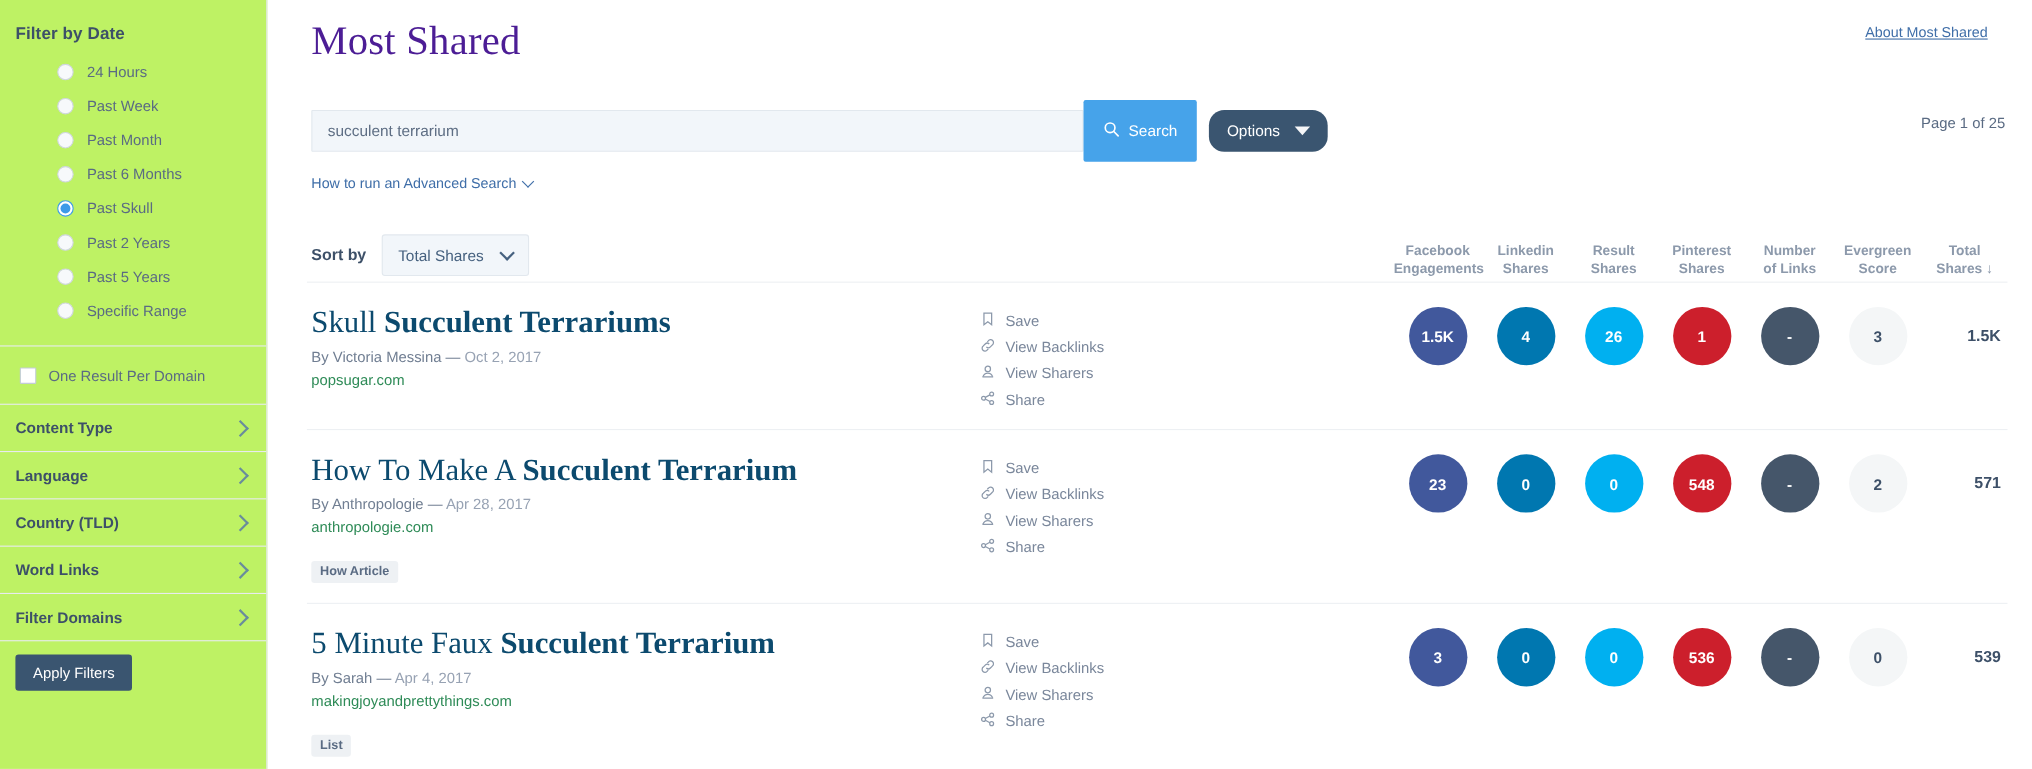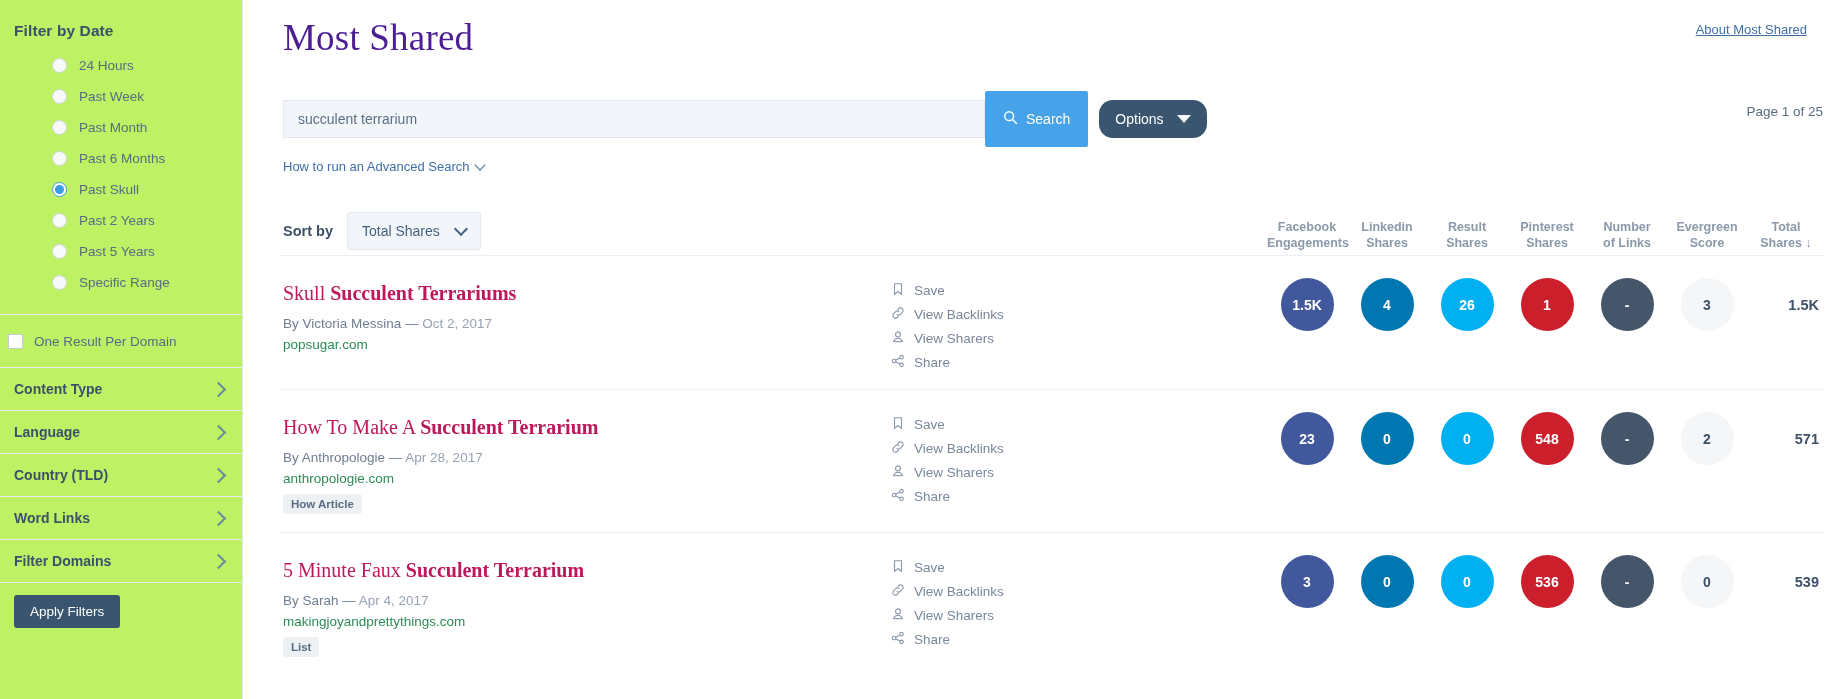--- a/index.html
+++ b/index.html
@@ -26,21 +26,21 @@
     background:#f7f9fb;box-sizing:border-box;margin-right:12px;flex:0 0 auto;
     position:relative;
   }
   .radio.checked{border:1px solid #3d9ae8;background:#fff;}
   .radio.checked::after{
     content:"";position:absolute;left:2px;top:2px;width:9px;height:9px;
     border-radius:50%;background:#3d9ae8;
   }
   .radio-label{font-size:13.5px;color:#5a6b83;}
   .sb-divider{height:1px;background:#e8ebef;margin:6px 0 0 0;}
-  .checkbox-row{display:flex;align-items:center;height:52px;padding-left:8px;}
+  .checkbox-row{display:flex;align-items:center;height:52px;padding-left:18px;}
   .checkbox{
     width:15px;height:15px;border:1px solid #c3ccd7;background:#fff;
     box-sizing:border-box;margin-right:11px;flex:0 0 auto;border-radius:1px;
   }
   .checkbox-label{font-size:13.5px;color:#5a6b83;}
   .accordion{
     display:flex;align-items:center;justify-content:space-between;
     height:42px;padding:0 18px 0 14px;border-top:1px solid #e8ebef;
     font-size:14px;font-weight:bold;color:#3d5068;cursor:pointer;
   }
@@ -115,29 +115,29 @@
   .sort-arrow{color:#8c99ab;font-weight:normal;}
 
   
   .rows{margin-top:2px;}
   .row{
     display:flex;align-items:flex-start;border-top:1px solid #edf0f3;
     padding:24px 0 18px 4px;position:relative;min-height:90px;box-sizing:border-box;
   }
   .res-main{width:600px;}
   .res-title{
-    font-family:"Liberation Serif",serif;font-size:20px;color:#be185d;
+    font-family:"Liberation Serif",serif;font-size:28px;color:#0c4a6e;
     font-weight:normal;line-height:26px;cursor:pointer;
   }
   .res-title b{font-weight:bold;}
   .res-by{font-size:13.5px;color:#707e92;margin-top:10px;}
   .res-by .date{color:#97a2b3;}
   .res-domain{font-size:13.5px;color:#2e8b57;margin-top:6px;cursor:pointer;}
   .badge{
-    display:inline-block;margin-top:8px;background:#eef1f4;color:#5a6b83;
+    display:inline-block;margin-top:23px;background:#eef1f4;color:#5a6b83;
     font-size:11.5px;font-weight:bold;padding:4px 8px;border-radius:3px;
   }
   .actions{
     width:150px;margin-left:8px;padding-top:2px;display:flex;flex-direction:column;gap:7px;
   }
   .action{
     display:flex;align-items:center;gap:9px;font-size:13.5px;color:#7a879b;cursor:pointer;
   }
   .action svg{flex:0 0 auto;}
   .metrics{position:absolute;right:0;top:22px;display:flex;align-items:center;}

